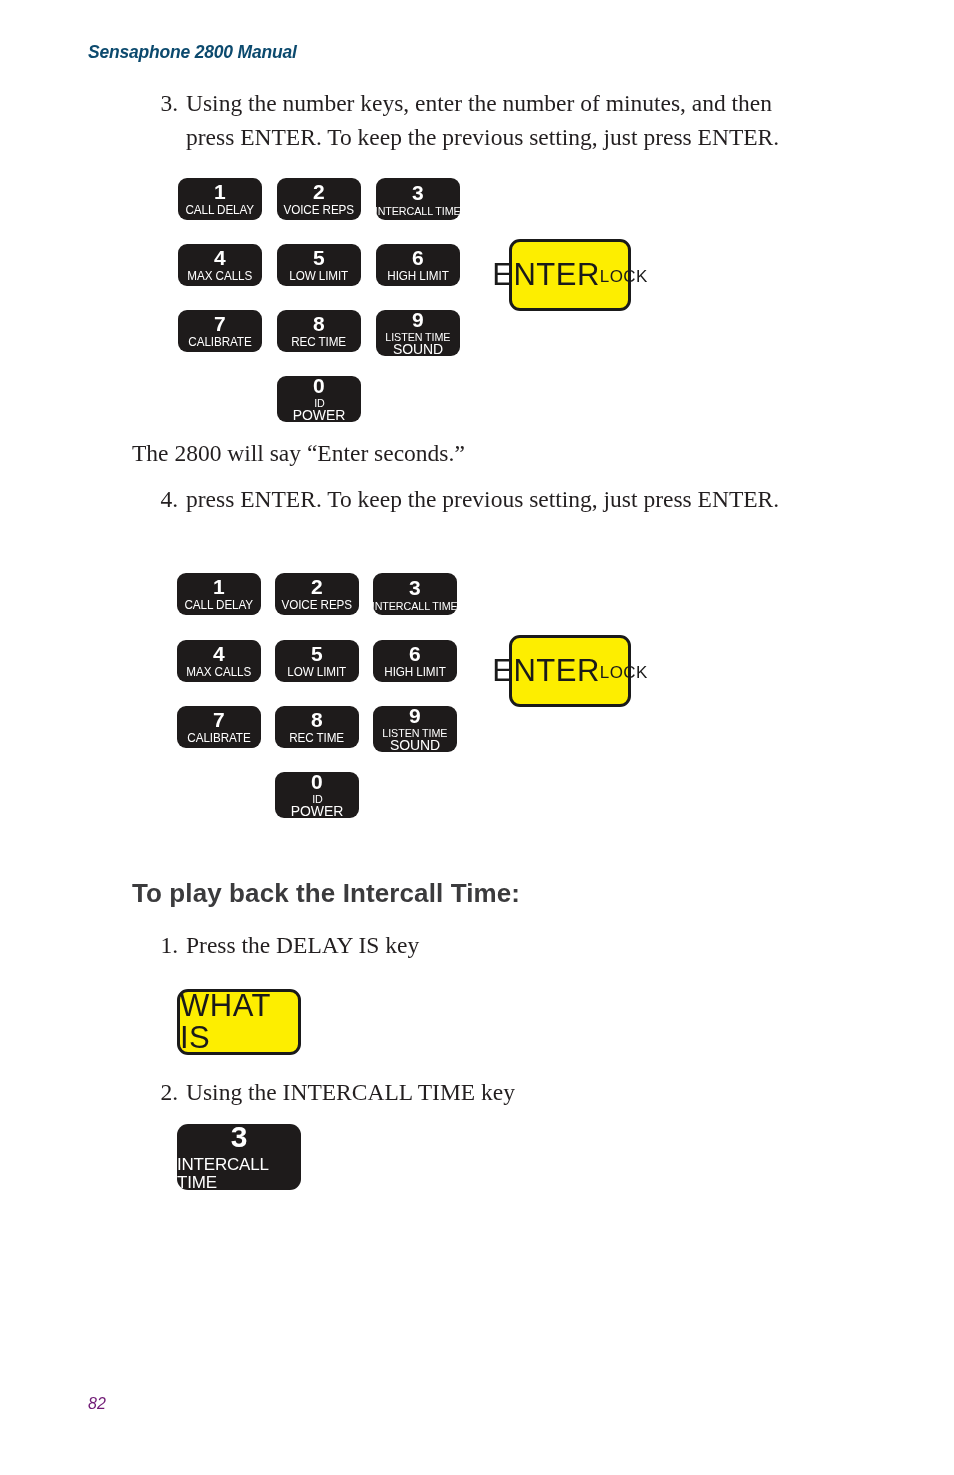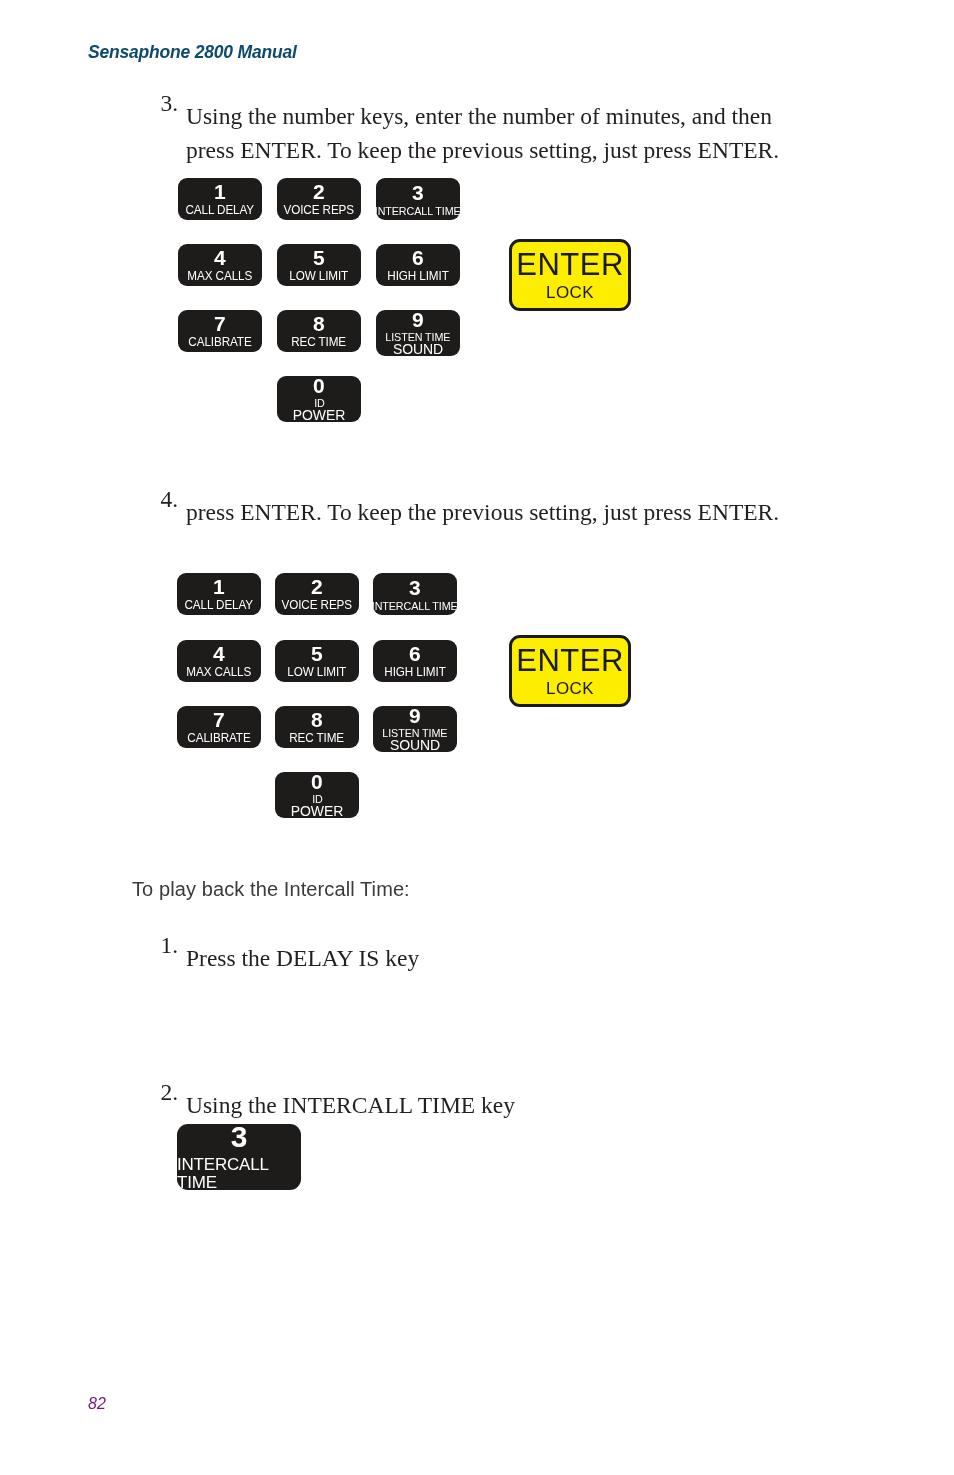--- a/index.html
+++ b/index.html
@@ -57,38 +57,37 @@
   .numbered-item .num {
     position: absolute;
     left: 0;
     top: 0;
     width: 30px;
     text-align: right;
   }
   .numbered-item .txt {
     display: block;
     margin-left: 38px;
-    margin-top: 13px;
   }
   .numbered-item .txt .l2 { display: block; }
 
   .plain-line {
     position: absolute;
     font-family: "Liberation Serif", serif;
     font-size: 23.5px;
     line-height: 32px;
     color: #231f20;
     white-space: nowrap;
   }
 
   .section-heading {
     position: absolute;
     font-family: "Liberation Sans", sans-serif;
-    font-weight: 400;
-    font-size: 20px;
+    font-weight: 700;
+    font-size: 26px;
     color: #3b3b3d;
     letter-spacing: 0.1px;
     white-space: nowrap;
   }
 
   
   .keypad {
     position: absolute;
   }
 
@@ -138,21 +137,21 @@
 
   
   .key-yellow {
     position: absolute;
     background: #fdee00;
     border: 3px solid #1a1a1a;
     border-radius: 11px;
     font-family: "Liberation Sans", sans-serif;
     color: #1a1a1a;
     display: flex;
-    flex-direction: column;
+    flex-direction: row;
     align-items: center;
     justify-content: center;
     box-sizing: border-box;
     line-height: 1;
   }
   .key-yellow .big {
     font-size: 31px;
     letter-spacing: 0.5px;
     line-height: 32px;
   }
@@ -257,20 +256,21 @@
       <span class="lbl2">POWER</span>
     </div>
 
     <div class="key-yellow" style="left:509px; top:239px; width:122px; height:72px;">
       <span class="big">ENTER</span>
       <span class="sub">LOCK</span>
     </div>
 
   </div>
 
+  <div class="plain-line" style="left:132px; top:437px;">The 2800 will say “Enter seconds.”</div>
 
   <div class="numbered-item" style="left:148px; top:482px; width:712px;">
     <span class="num">4.</span>
     <span class="txt">
       <span class="l2">press ENTER. To keep the previous setting, just press ENTER.</span>
     </span>
   </div>
 
   <div class="keypad">
 
@@ -334,20 +334,23 @@
   </div>
 
 
   <div class="section-heading" style="left:132px; top:878px;">To play back the Intercall Time:</div>
 
   <div class="numbered-item" style="left:148px; top:928px; width:600px;">
     <span class="num">1.</span>
     <span class="txt">Press the DELAY IS key</span>
   </div>
 
+  <div class="key-yellow" style="left:177px; top:989px; width:124px; height:66px;">
+    <span class="big">WHAT IS</span>
+  </div>
 
   <div class="numbered-item" style="left:148px; top:1075px; width:600px;">
     <span class="num">2.</span>
     <span class="txt">Using the INTERCALL TIME key</span>
   </div>
 
   <div class="key-big" style="left:177px; top:1124px; width:124px; height:66px;">
     <span class="digit">3</span>
     <span class="lbl">INTERCALL TIME</span>
   </div>

